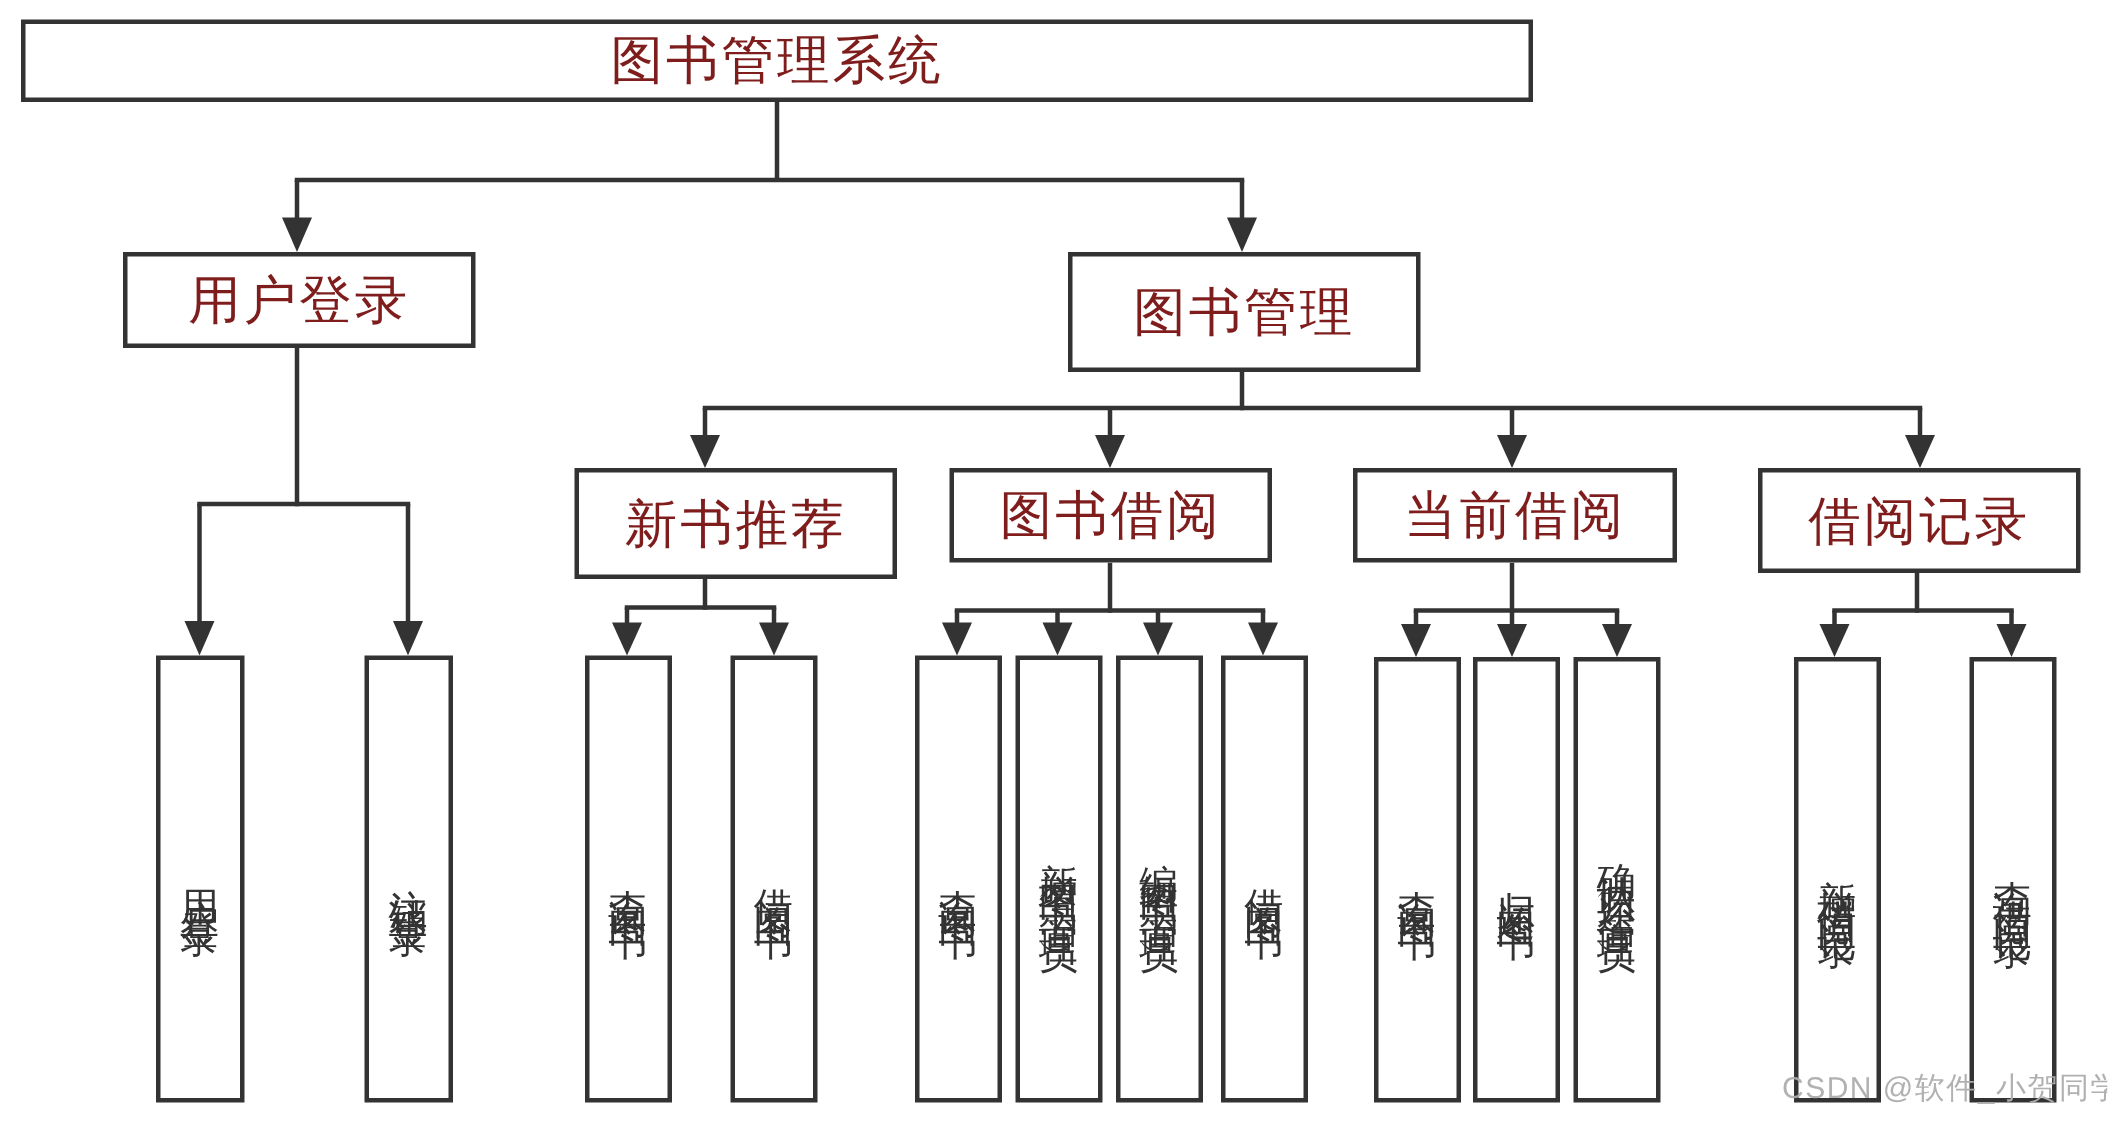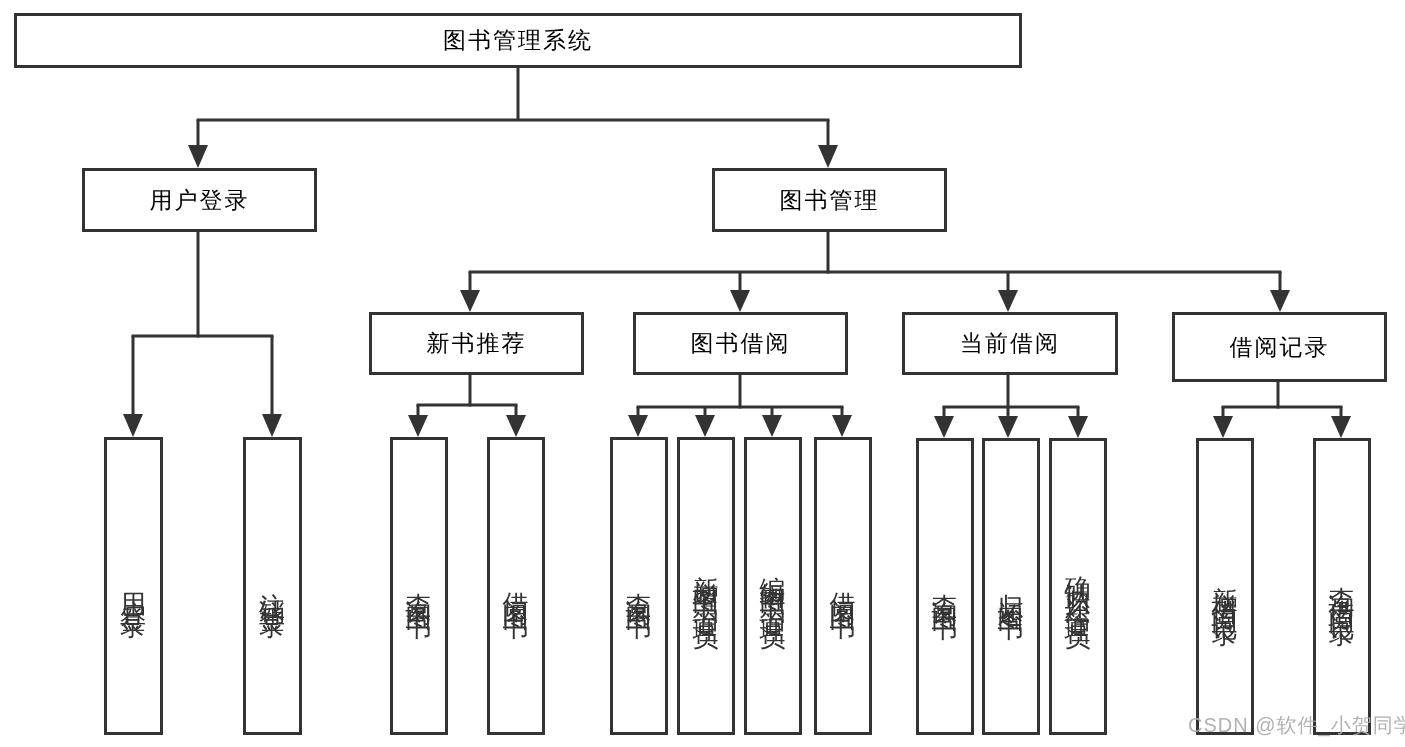--- a/index.html
+++ b/index.html
@@ -7,21 +7,21 @@
     position:relative;width:1405px;height:747px;background:#ffffff;overflow:hidden;
     font-family:"Liberation Sans", sans-serif;color:#333333;
   }
   #connectors{position:absolute;left:0;top:0;width:1405px;height:747px;}
   #connectors path{stroke:#333333;stroke-width:3;fill:none;}
   #connectors polygon{fill:#333333;stroke:none;}
   .hbox{
     position:absolute;box-sizing:border-box;border:3px solid #333333;background:#ffffff;
     display:flex;align-items:center;justify-content:center;
   }
-  .hbox span{font-size:23px;letter-spacing:2px;color:#000000;white-space:nowrap;}
+  .hbox span{font-size:35px;letter-spacing:2px;color:#7f1d1d;white-space:nowrap;}
   .vbox{
     position:absolute;box-sizing:border-box;border:3px solid #333333;background:#ffffff;
     display:flex;align-items:center;justify-content:center;
   }
   .vbox span{
     writing-mode:vertical-rl;font-size:26px;line-height:1;letter-spacing:7px;color:#333333;
   }
   #watermark{
     position:absolute;left:1188px;top:712px;font-size:20px;letter-spacing:1px;
     color:rgba(173,173,173,0.95);white-space:nowrap;z-index:5;
@@ -101,25 +101,25 @@
     </g>
   </svg>
 
   <div class="hbox" style="left:14px;top:13px;width:1008px;height:55px">
     <span>图书管理系统</span>
   </div>
 
   <div class="hbox" style="left:82px;top:168px;width:235px;height:64px">
     <span>用户登录</span>
   </div>
-  <div class="hbox" style="left:712px;top:168px;width:235px;height:64px">
+  <div class="hbox" style="left:712px;top:168px;width:235px;height:80px">
     <span>图书管理</span>
   </div>
 
-  <div class="hbox" style="left:369px;top:312px;width:215px;height:63px">
+  <div class="hbox" style="left:383px;top:312px;width:215px;height:74px">
     <span>新书推荐</span>
   </div>
   <div class="hbox" style="left:633px;top:312px;width:215px;height:63px">
     <span>图书借阅</span>
   </div>
   <div class="hbox" style="left:902px;top:312px;width:216px;height:63px">
     <span>当前借阅</span>
   </div>
   <div class="hbox" style="left:1172px;top:312px;width:215px;height:70px">
     <span>借阅记录</span>

